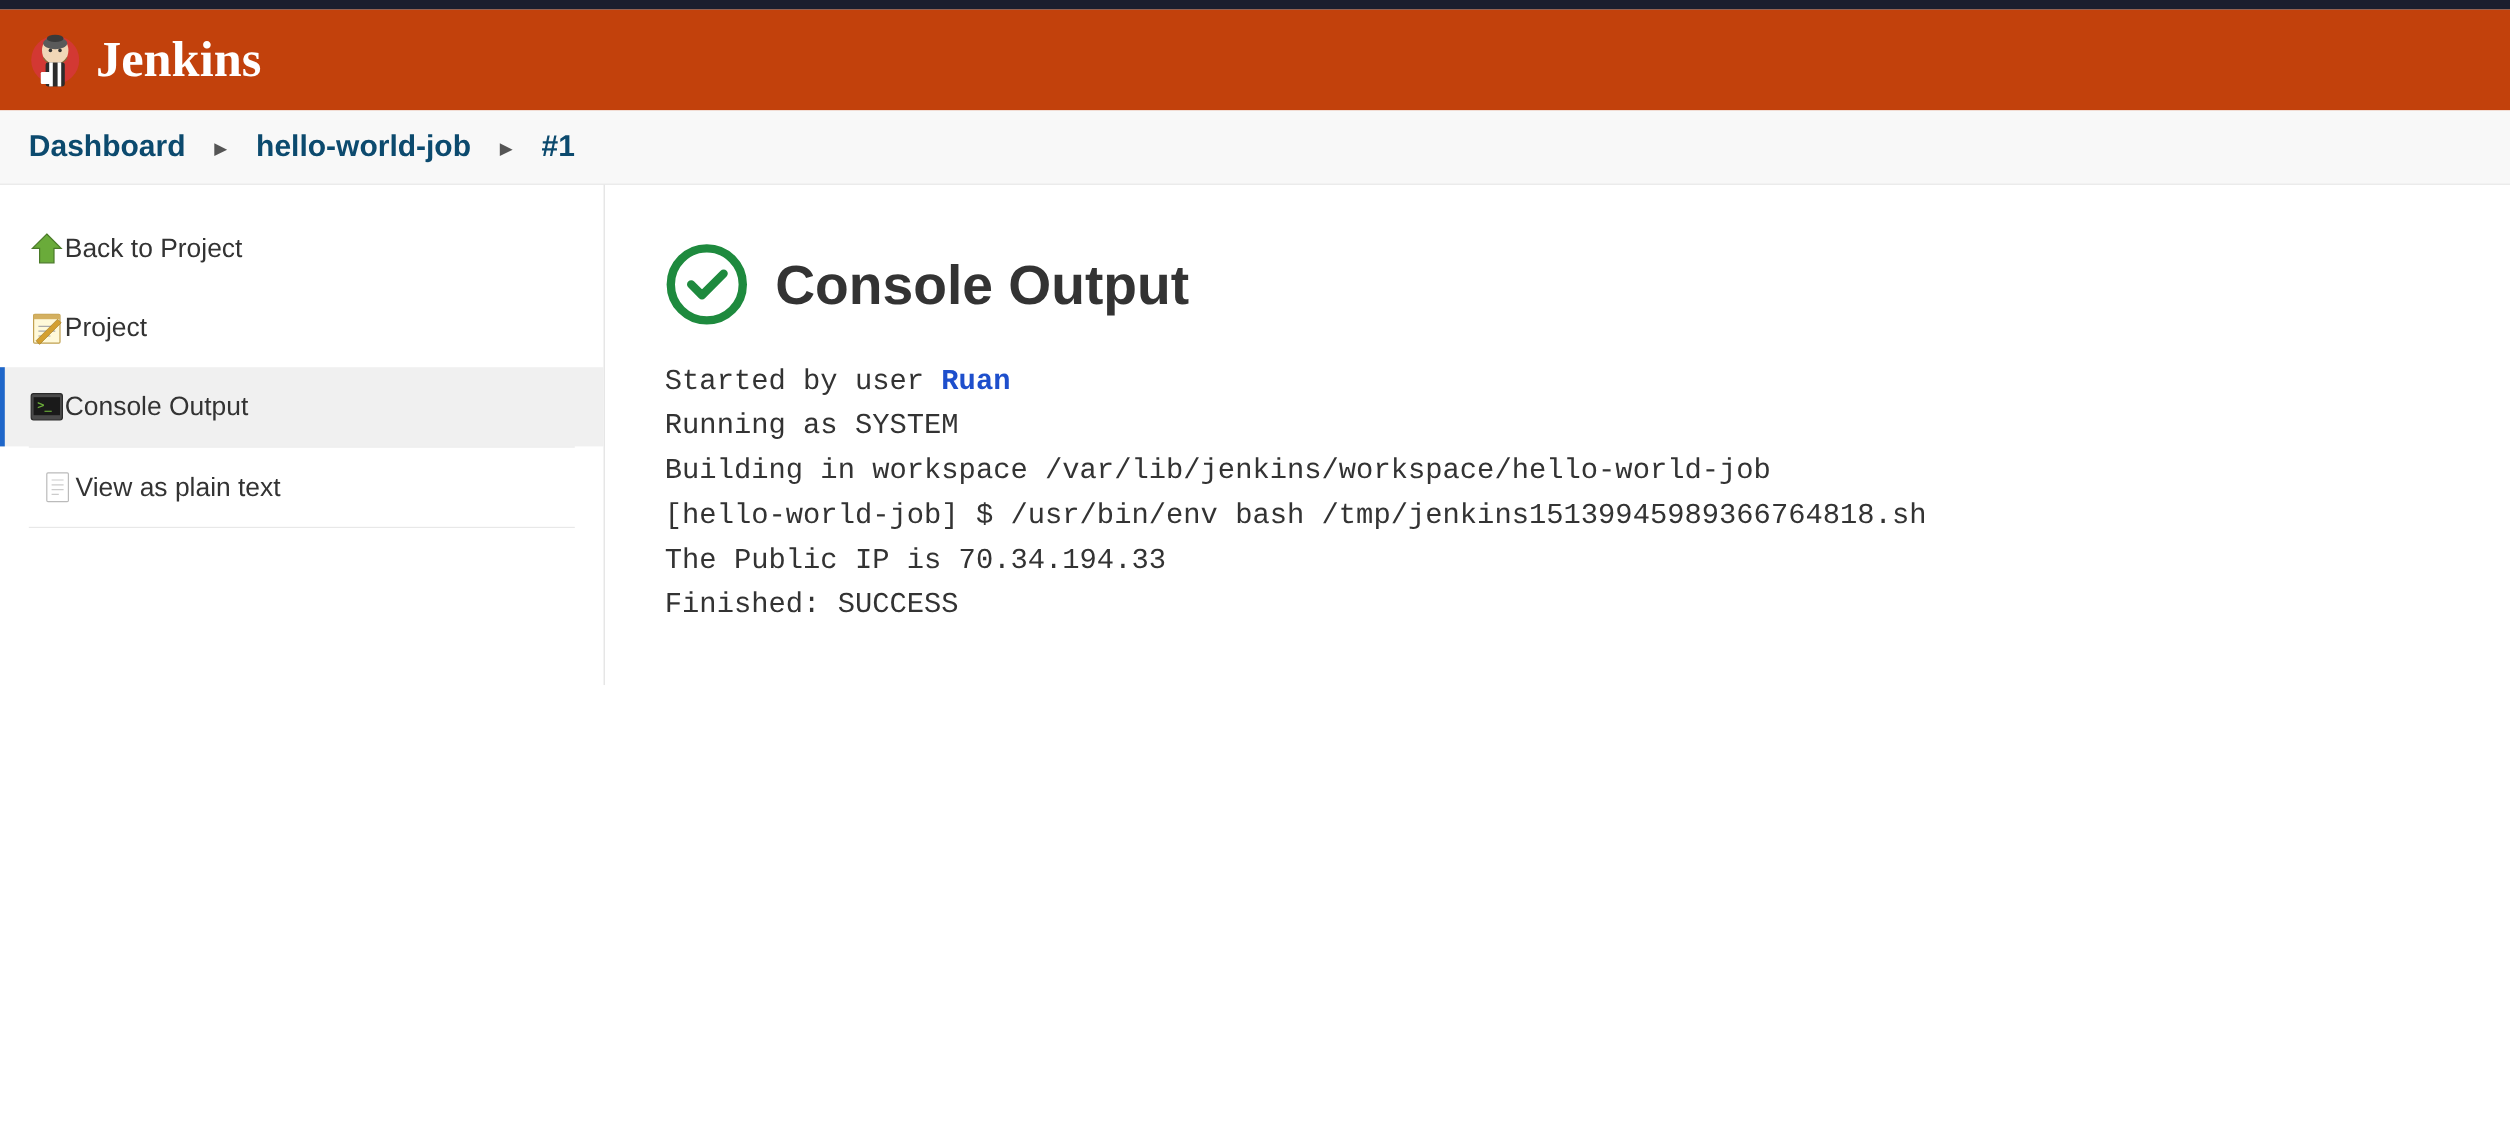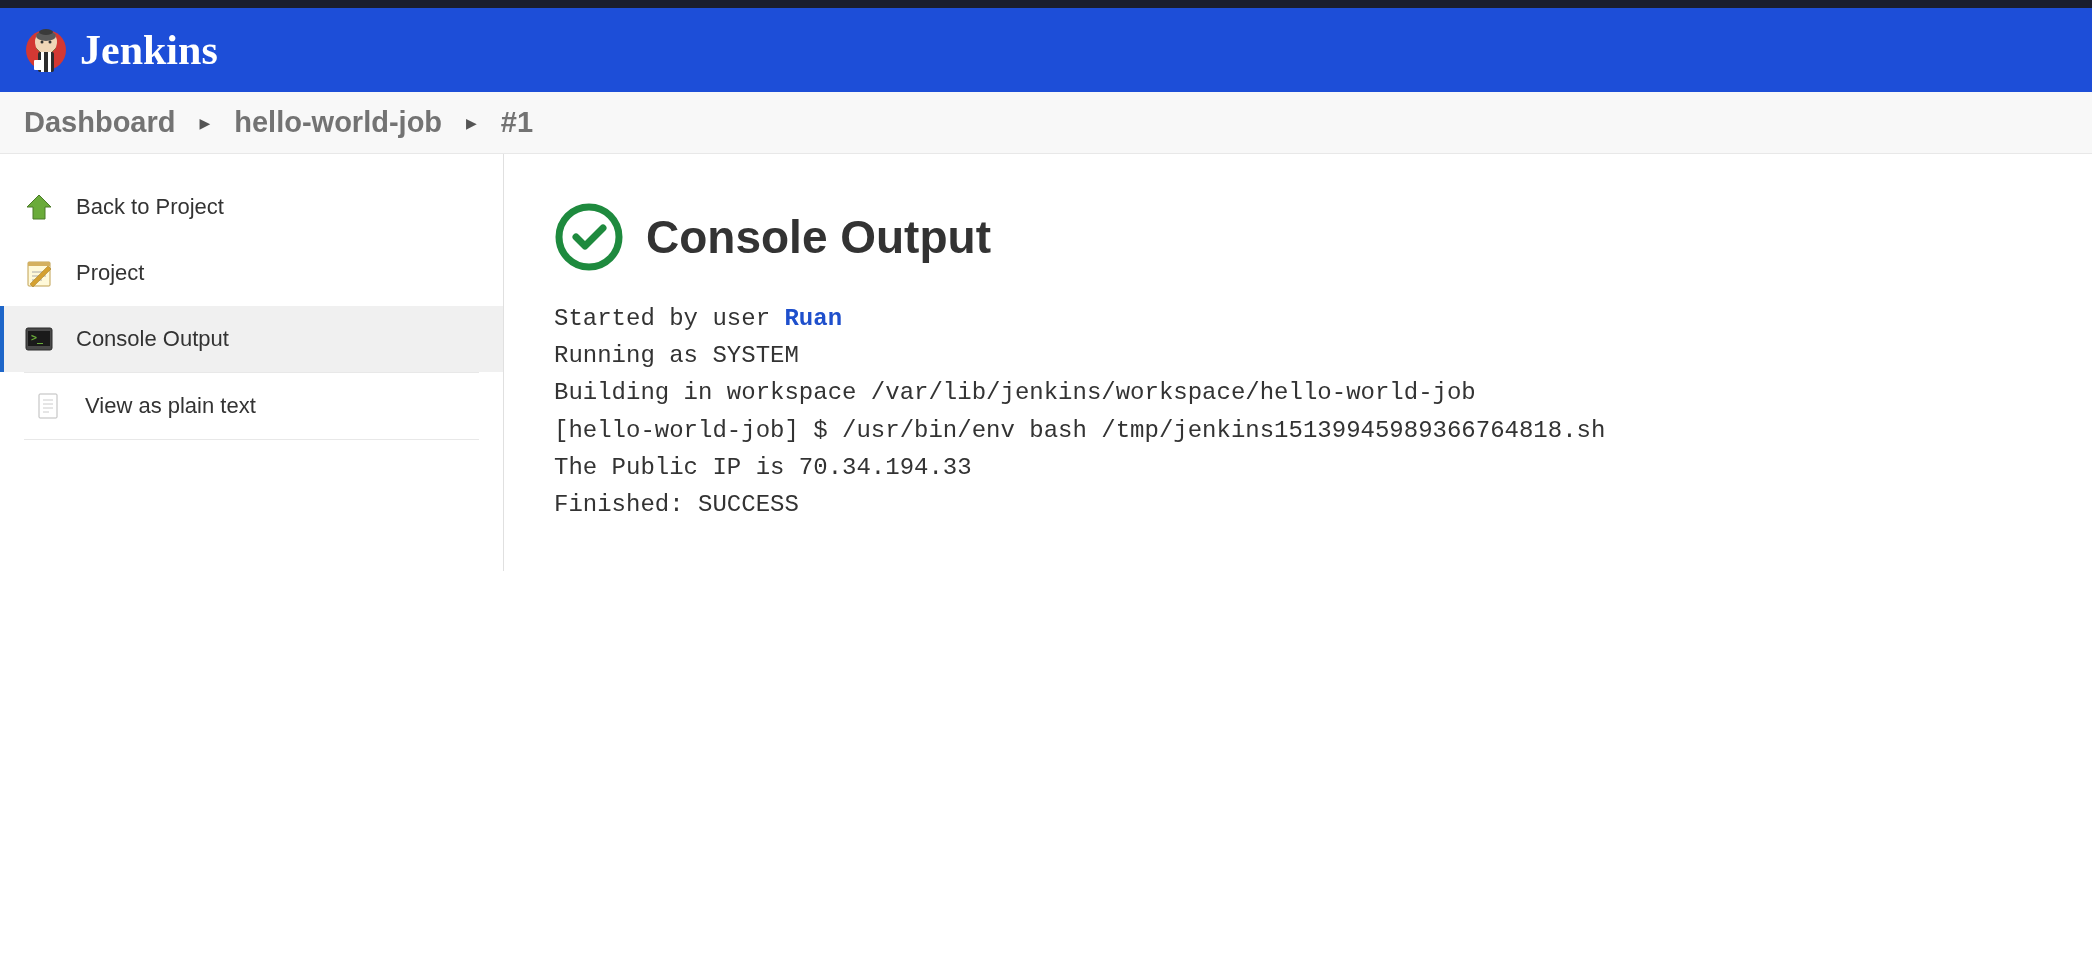--- a/index.html
+++ b/index.html
@@ -7,21 +7,21 @@
       font-family: "Helvetica Neue", Helvetica, Arial, sans-serif;
       background: #ffffff;
       color: #333;
       font-size: 19px;
     }
     .top-banner {
       height: 8px;
       background: #1a1e2e;
     }
     .header {
-      background: #1d4ed8;
+      background: #c2410c;
       height: 84px;
       display: flex;
       align-items: center;
       padding: 0 24px;
     }
     .jenkins-logo {
       display: flex;
       align-items: center;
       gap: 12px;
     }
@@ -38,43 +38,42 @@
     .breadcrumbs {
       background: #f8f8f8;
       border-bottom: 1px solid #e8e8e8;
       height: 62px;
       display: flex;
       align-items: center;
       padding: 0 24px;
       gap: 24px;
     }
     .breadcrumb-item {
-      color: #737373;
+      color: #0c4a6e;
       font-weight: 600;
       cursor: pointer;
-      font-size: 29px;
+      font-size: 25px;
     }
     .breadcrumb-sep {
       color: #555;
       font-size: 14px;
     }
     .content {
       display: flex;
     }
     .sidebar {
       width: 504px;
       border-right: 1px solid #e0e0e0;
       padding-top: 20px;
     }
     .sidebar-item {
       display: flex;
       align-items: center;
       height: 66px;
       padding: 0 24px;
-      gap: 22px;
       cursor: pointer;
       font-size: 22px;
       color: #333;
     }
     .sidebar-item.active {
       background: #f0f0f0;
       border-left: 4px solid #1e66c9;
       padding-left: 20px;
     }
     .sidebar-item.sub {

